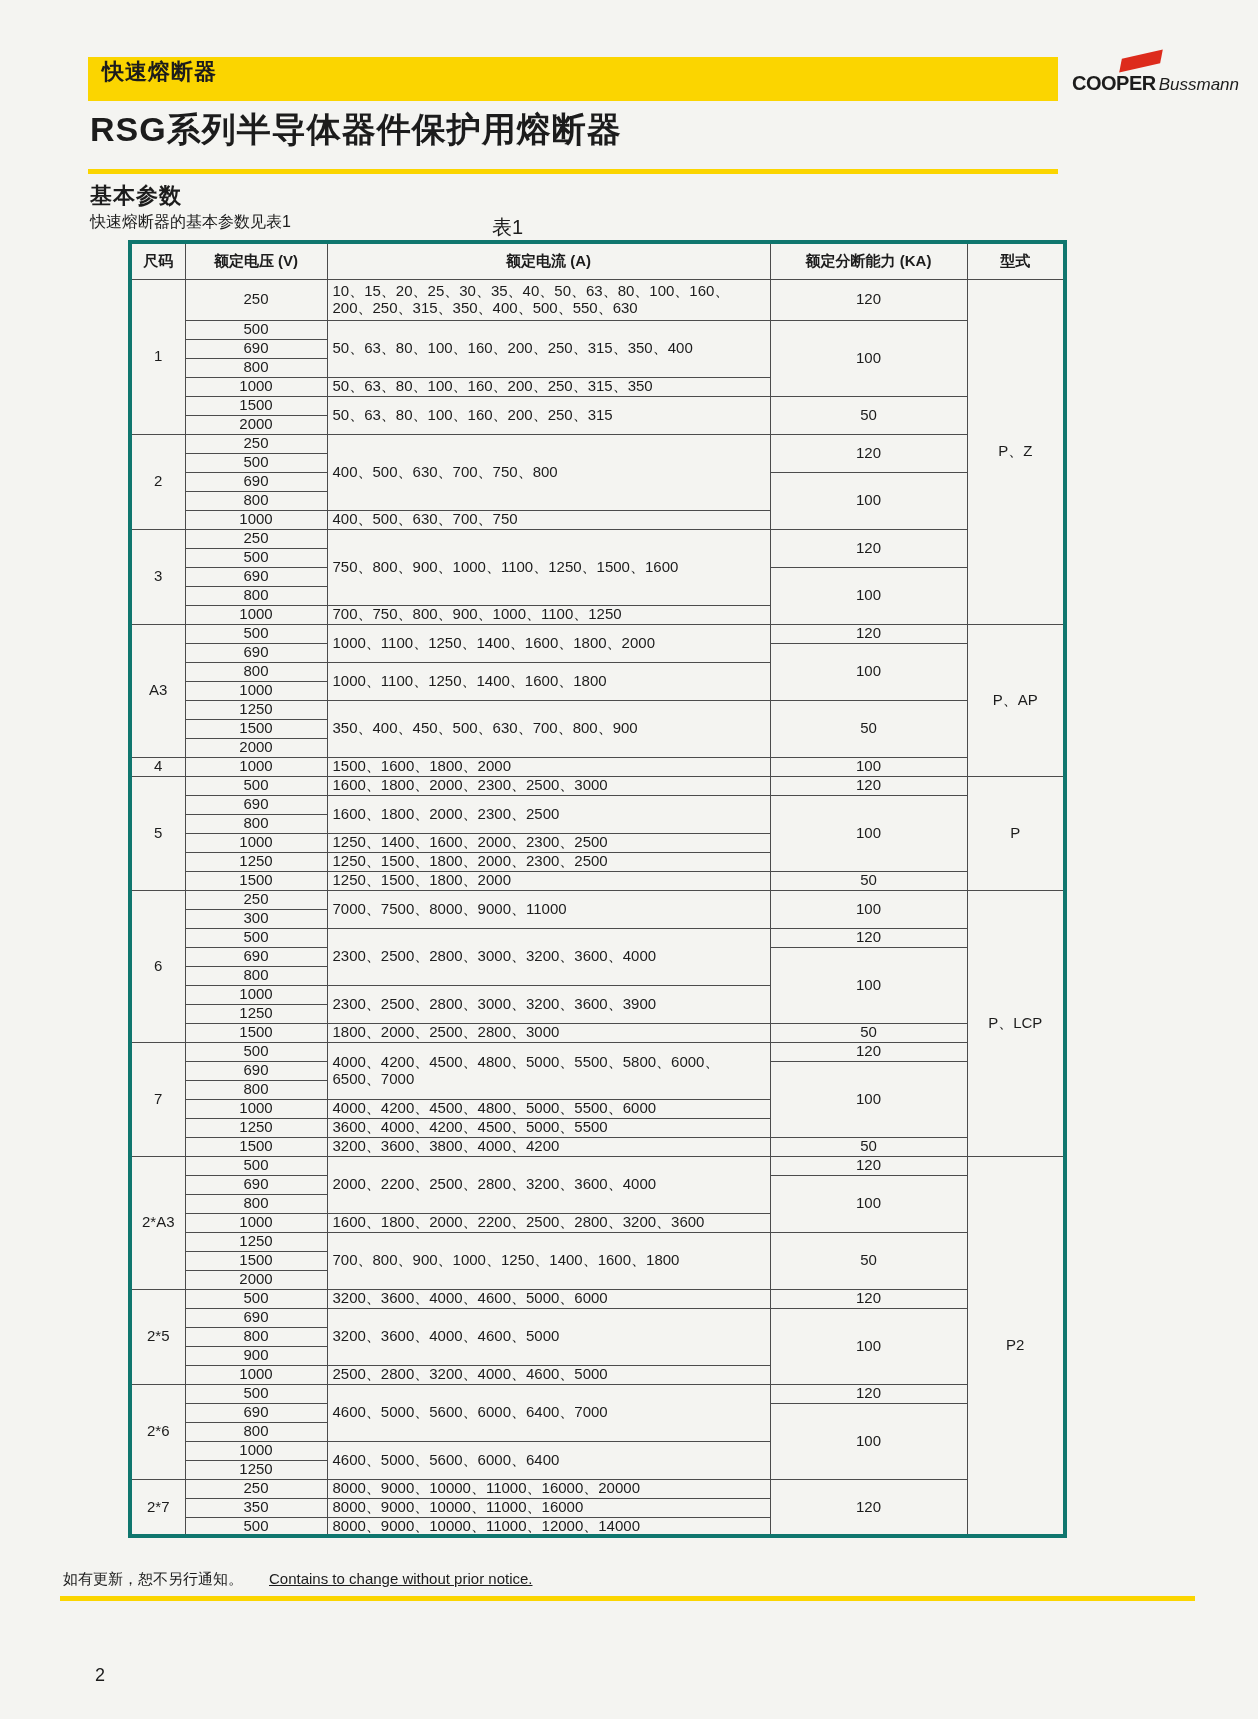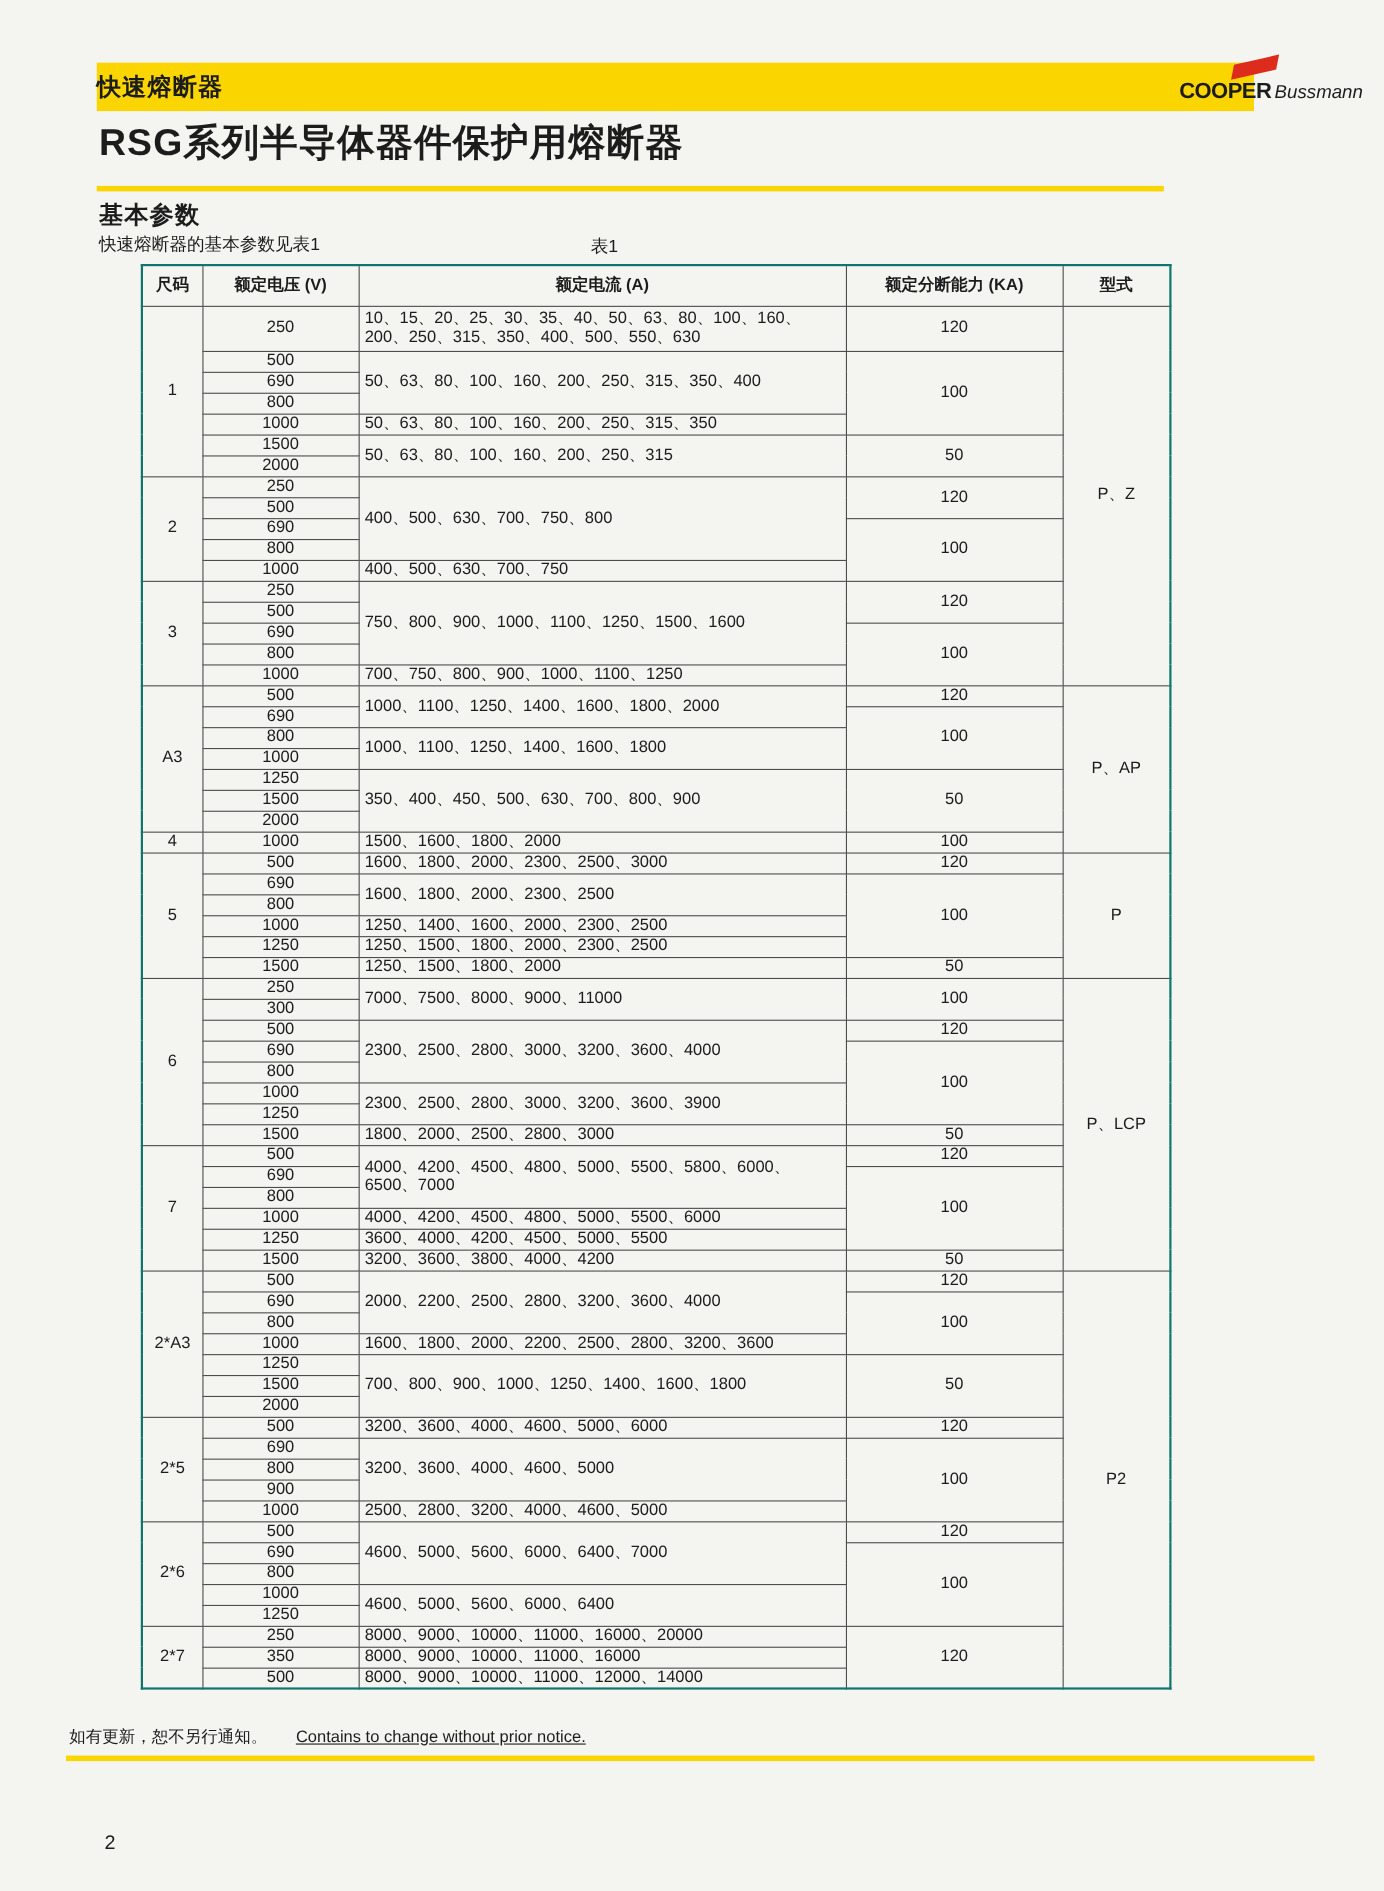--- a/index.html
+++ b/index.html
@@ -5,22 +5,23 @@
   * { margin: 0; padding: 0; box-sizing: border-box; }
   html, body { width: 1258px; height: 1719px; }
   body {
     position: relative;
     background: #f4f4f1;
     font-family: "Liberation Sans", "DejaVu Sans", sans-serif;
     color: #1c1c1c;
   }
   .topbar {
     position: absolute; left: 88px; top: 57px;
-    width: 1052px; height: 44px;
-    display: flex; align-items: center;
+    width: 970px; height: 44px;
+    display: flex; align-items: flex-start;
+    padding-left: 14px;
   }
   .topbar-label { font-size: 22px; font-weight: bold; letter-spacing: 1px; }
   .logo {
     position: absolute; left: 1072px; top: 52px; width: 140px; height: 48px;
   }
   .logo-flag {
     position: absolute; left: 50px; top: 2px;
     width: 38px; height: 14px;
     transform: skewX(-24deg) rotate(-14deg);
   }
@@ -37,30 +38,30 @@
   }
   .section-heading {
     position: absolute; left: 90px; top: 181px;
     font-size: 22px; font-weight: bold; letter-spacing: 1px;
   }
   .intro-text {
     position: absolute; left: 90px; top: 212px;
     font-size: 16px;
   }
   .table-caption {
-    position: absolute; left: 537px; top: 214px;
-    font-size: 16px;
+    position: absolute; left: 492px; top: 214px;
+    font-size: 20px;
     text-align: center;
   }
   table.fuse-table {
     position: absolute; left: 128px; top: 240px;
     width: 935px;
     border-collapse: collapse;
     table-layout: fixed;
-    border: 2px solid #0f766e;
+    border: 4px solid #0f766e;
   }
   .fuse-table th, .fuse-table td {
     border: 1px solid #4c4c4c;
     font-size: 15px;
     overflow: hidden;
   }
   .fuse-table thead tr { height: 37px; }
   .fuse-table th { font-weight: bold; text-align: center; }
   .fuse-table tbody tr { height: 19px; }
   .fuse-table tbody tr.tall { height: 41px; }

